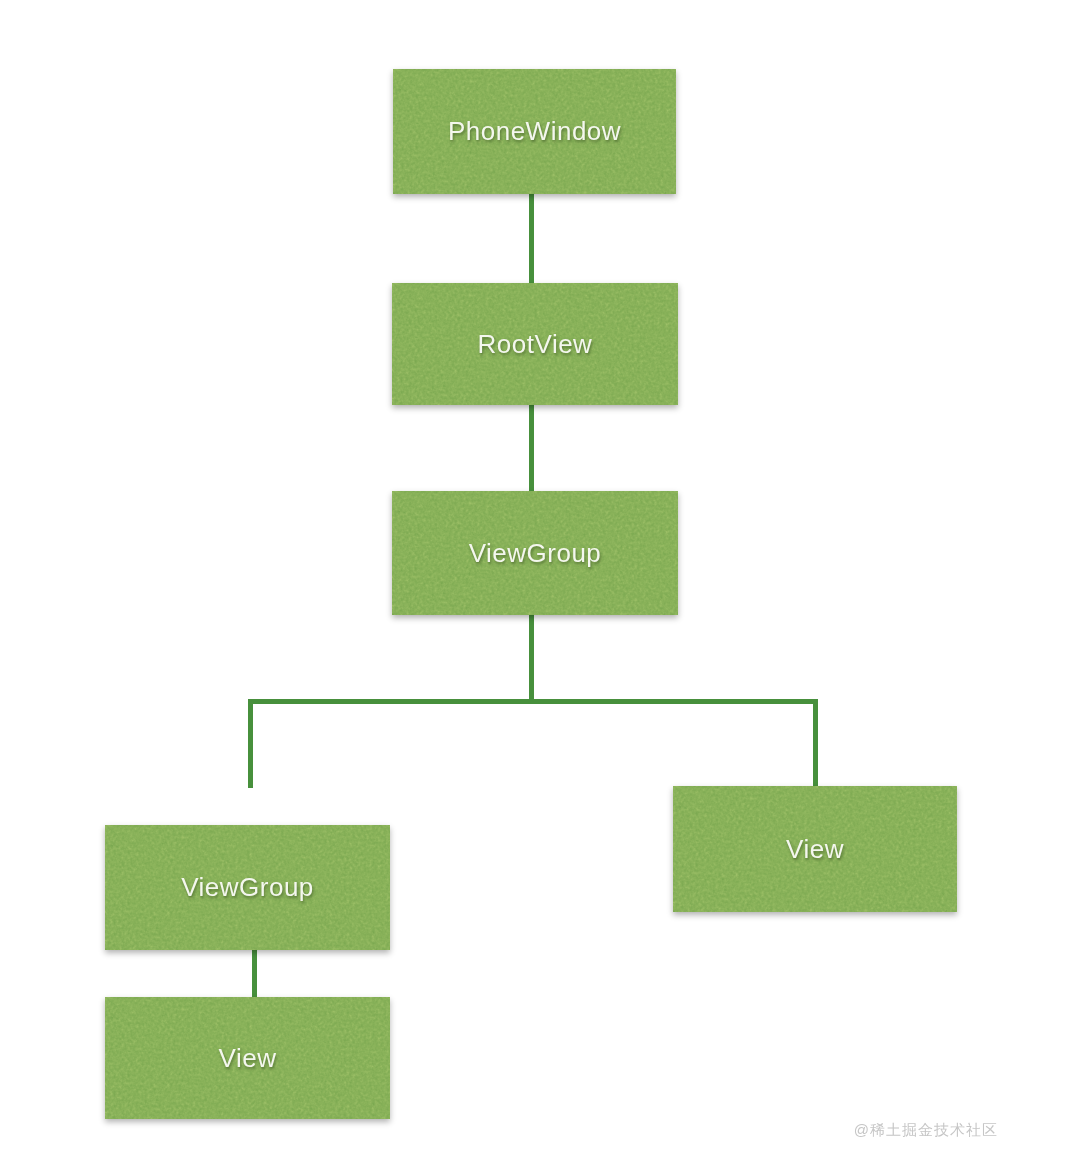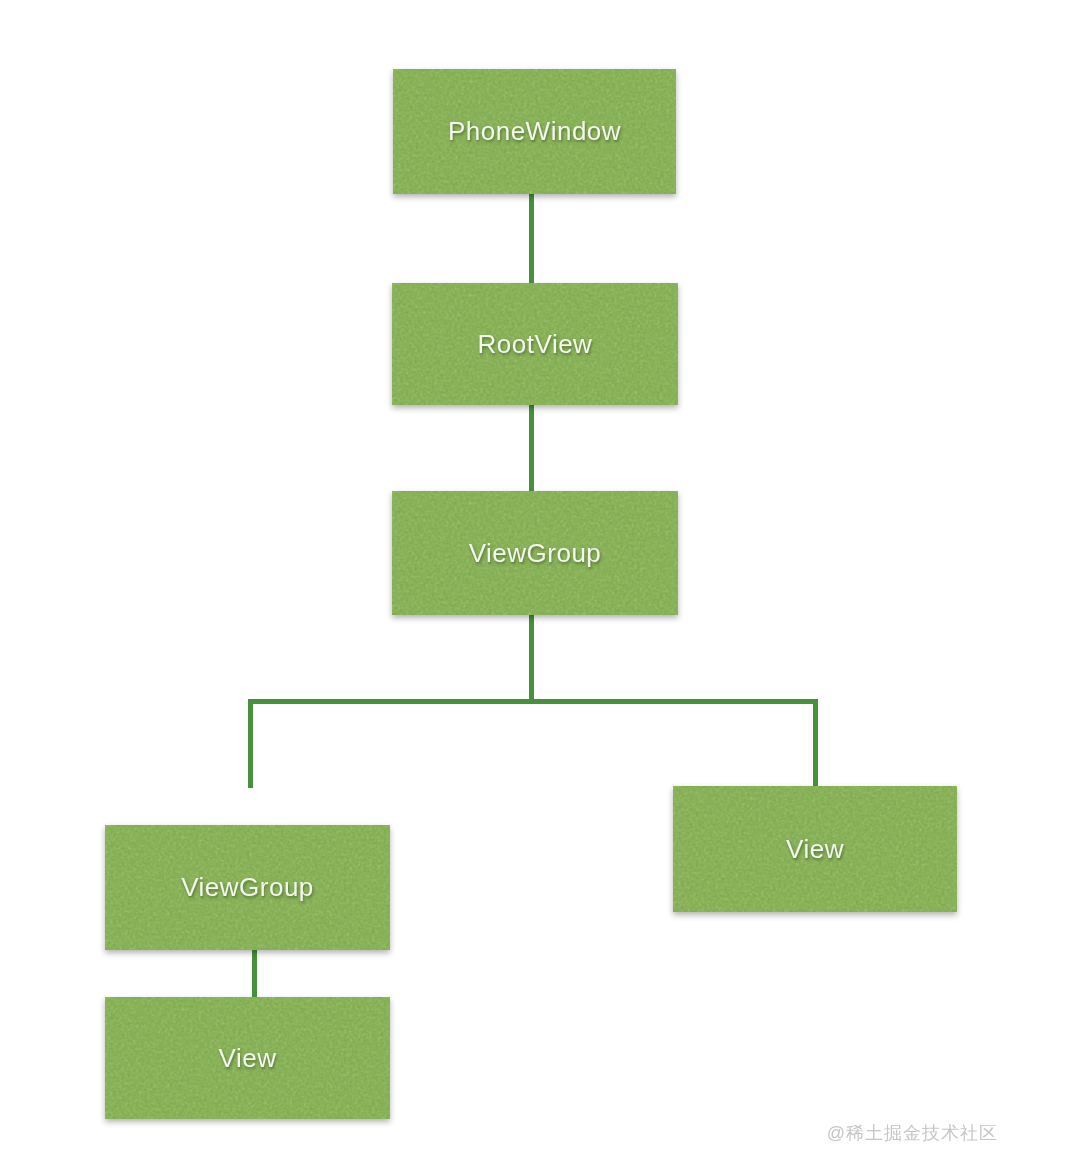--- a/index.html
+++ b/index.html
@@ -60,21 +60,21 @@
   #e-dv-rv       { left: 529px; top: 405px; width: 5px;   height: 87px; }
   #e-rv-stub     { left: 529px; top: 615px; width: 5px;   height: 87px; }
   #e-branch-h    { left: 248px; top: 699px; width: 570px; height: 5px;  }
   #e-drop-left   { left: 248px; top: 699px; width: 5px;   height: 89px; }
   #e-drop-right  { left: 813px; top: 699px; width: 5px;   height: 88px; }
   #e-vg-view     { left: 252px; top: 912px; width: 5px;   height: 86px; }
   .watermark {
     position: absolute;
     right: 26px;
     top: 1121px;
-    font-size: 18px;
+    font-size: 15px;
     color: #c6c6c6;
     letter-spacing: 1px;
     z-index: 4;
   }
   .svg-defs { position: absolute; width: 0; height: 0; }
 </style>
 </head>
 <body>
 
 <svg class="svg-defs" aria-hidden="true">

